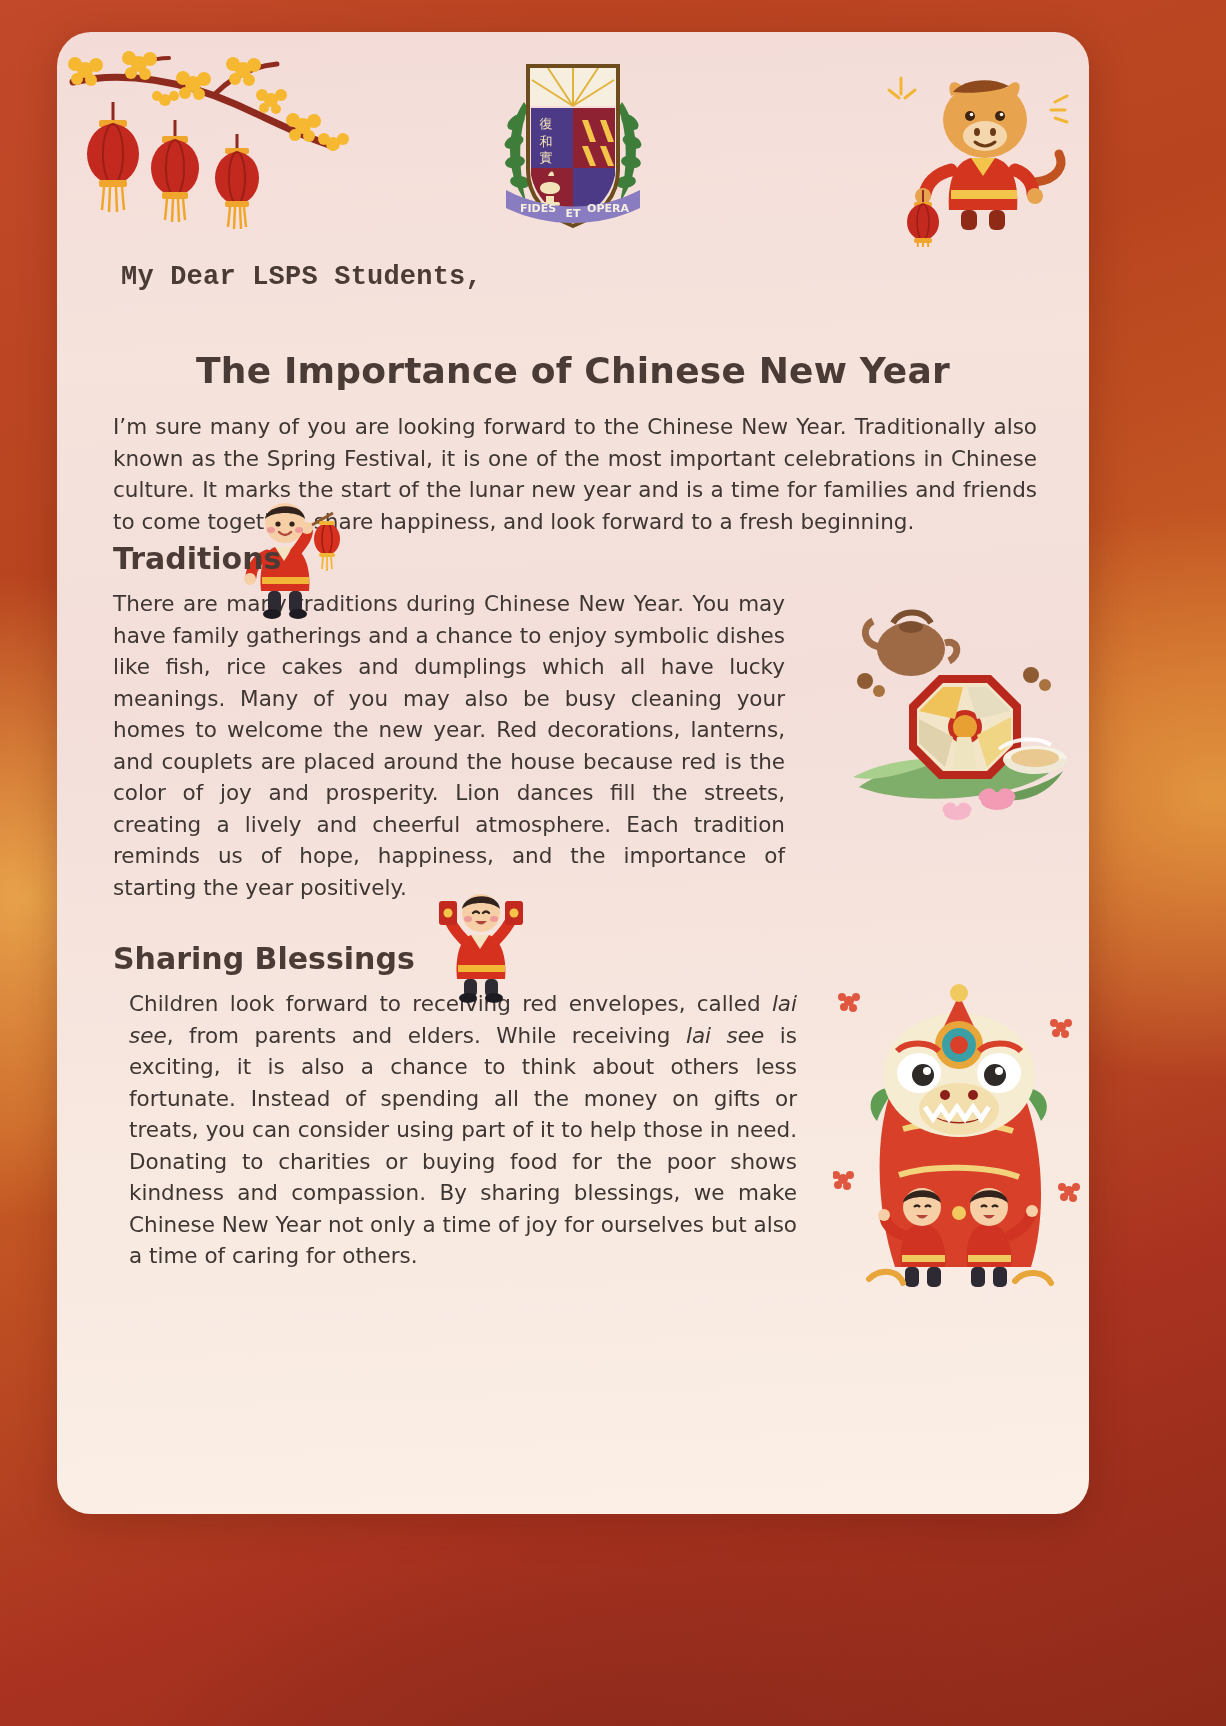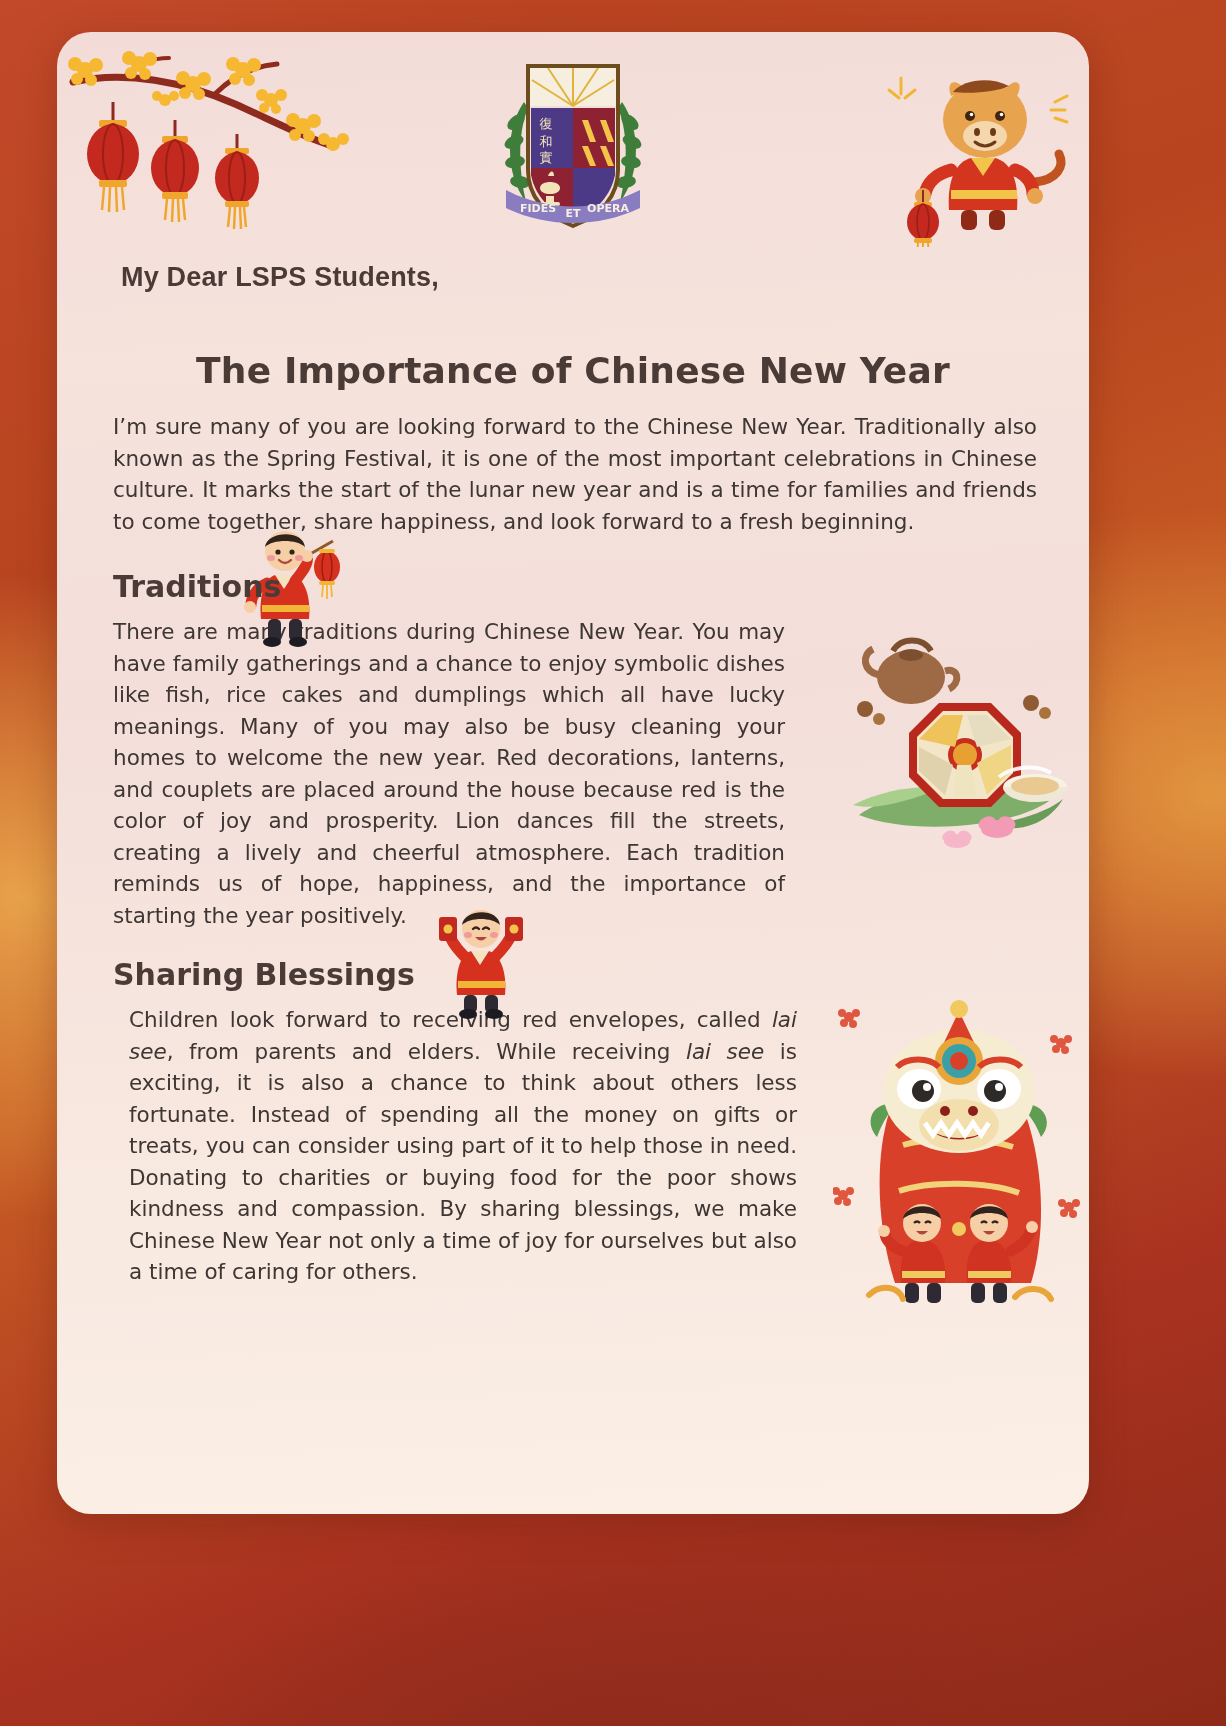--- a/index.html
+++ b/index.html
@@ -77,21 +77,21 @@
   
   .salutation-row {
     position: relative;
     margin: 0 0 0 0;
     padding: 0 46px;
     display: flex;
     align-items: baseline;
     height: 52px;
   }
   .salutation {
-    font-family: Liberation Sans, sans-serif;
+    font-family: Liberation Mono, monospace;
     font-weight: bold;
     font-size: 27px;
     color: #4b3b36;
     letter-spacing: 0.2px;
     margin-left: 18px;
     text-align: right;
   }
   .letter-date {
     font-family: "DejaVu Sans", sans-serif;
     font-weight: bold;
@@ -134,21 +134,21 @@
     font-family: "DejaVu Sans", sans-serif;
     font-weight: bold;
     font-size: 30px;
     color: #4b3b36;
     margin: 0;
   }
 
   
   .traditions-block {
     position: relative;
-    margin-top: 32px;
+    margin-top: 4px;
   }
   .boy-lantern {
     position: absolute;
     left: 180px;
     top: -46px;
     width: 120px;
     height: 125px;
   }
   .traditions-heading {
     position: relative;
@@ -165,21 +165,21 @@
     position: absolute;
     right: 10px;
     top: 46px;
     width: 230px;
     height: 250px;
   }
 
   
   .blessings-block {
     position: relative;
-    margin-top: 26px;
+    margin-top: 38px;
   }
   .boy-envelopes {
     position: absolute;
     left: 378px;
     top: -56px;
     width: 110px;
     height: 120px;
   }
   .blessings-heading {
     position: relative;

